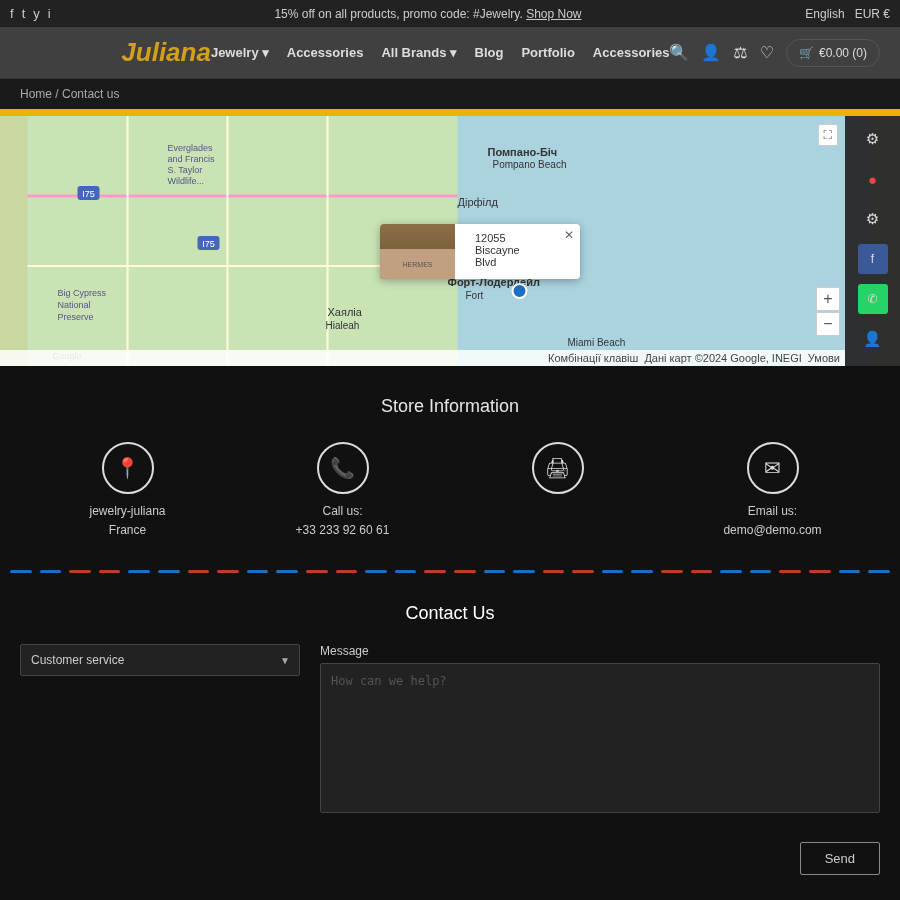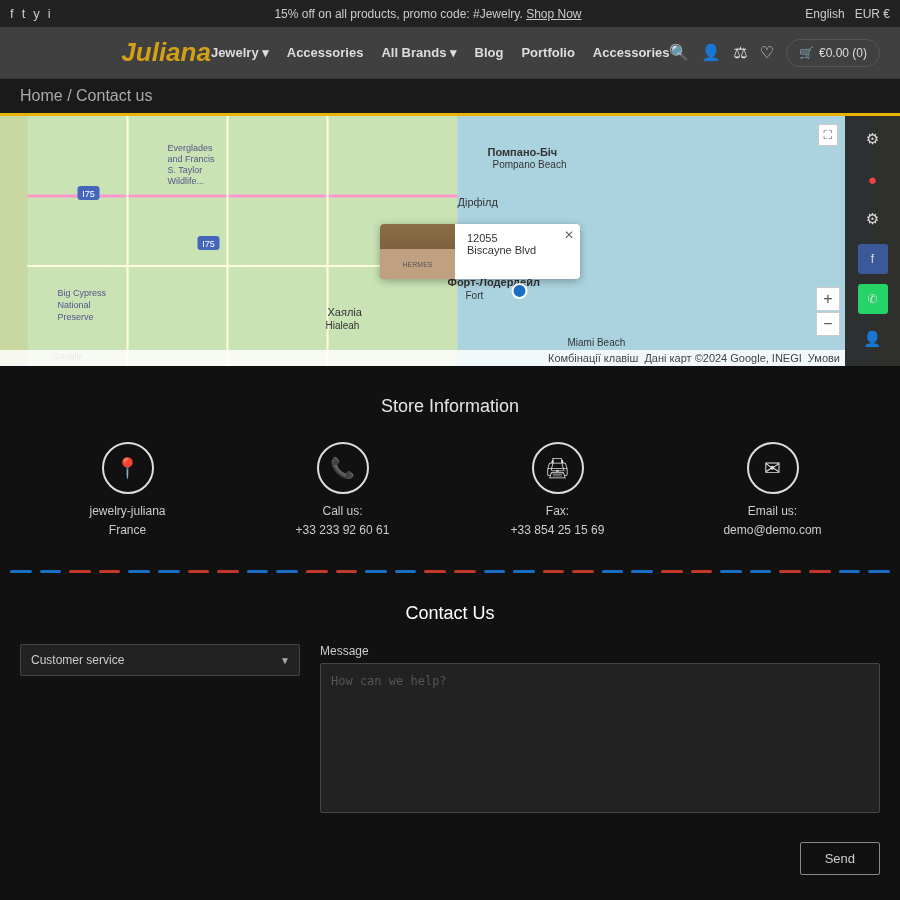--- a/index.html
+++ b/index.html
@@ -60,23 +60,23 @@
       font-size: 12px;
       display: flex;
       align-items: center;
       gap: 5px;
     }
 
     
     .breadcrumb {
       background: #1a1a1a;
       padding: 8px 20px;
-      font-size: 16px;
+      font-size: 12px;
       color: #aaa;
-      border-bottom: 3px solid #eab308;
+      border-bottom: 7px solid #eab308;
     }
     .breadcrumb a { color: #aaa; text-decoration: none; cursor: pointer; }
     .breadcrumb span { color: #aaa; }
 
     
     .map-container {
       width: 100%;
       height: 250px;
       position: relative;
       overflow: hidden;
@@ -128,21 +128,21 @@
       background: #c0a080;
       display: flex;
       align-items: center;
       justify-content: center;
       font-size: 8px;
       color: #333;
     }
     .map-popup-text {
       display: inline-block;
       vertical-align: top;
-      padding: 8px 12px;
+      padding: 8px 20px;
       font-size: 11px;
       color: #333;
       width: 102px;
     }
     .map-controls {
       position: absolute;
       right: 60px;
       bottom: 30px;
       display: flex;
       flex-direction: column;
@@ -514,21 +514,20 @@
     <div class="store-card">
       <div class="store-card-icon">📍</div>
       <p>jewelry-juliana<br>France</p>
     </div>
     <div class="store-card">
       <div class="store-card-icon">📞</div>
       <p>Call us:<br>+33 233 92 60 61</p>
     </div>
     <div class="store-card">
       <div class="store-card-icon">🖨</div>
-      <p>Fax:<br>+33 854 25 15 69</p>
     </div>
     <div class="store-card">
       <div class="store-card-icon">✉</div>
       <p>Email us:<br>demo@demo.com</p>
     </div>
   </div>
 </div>
 
 <div class="dashed-divider">
   <div class="dashes-row" id="dash-row-1">

